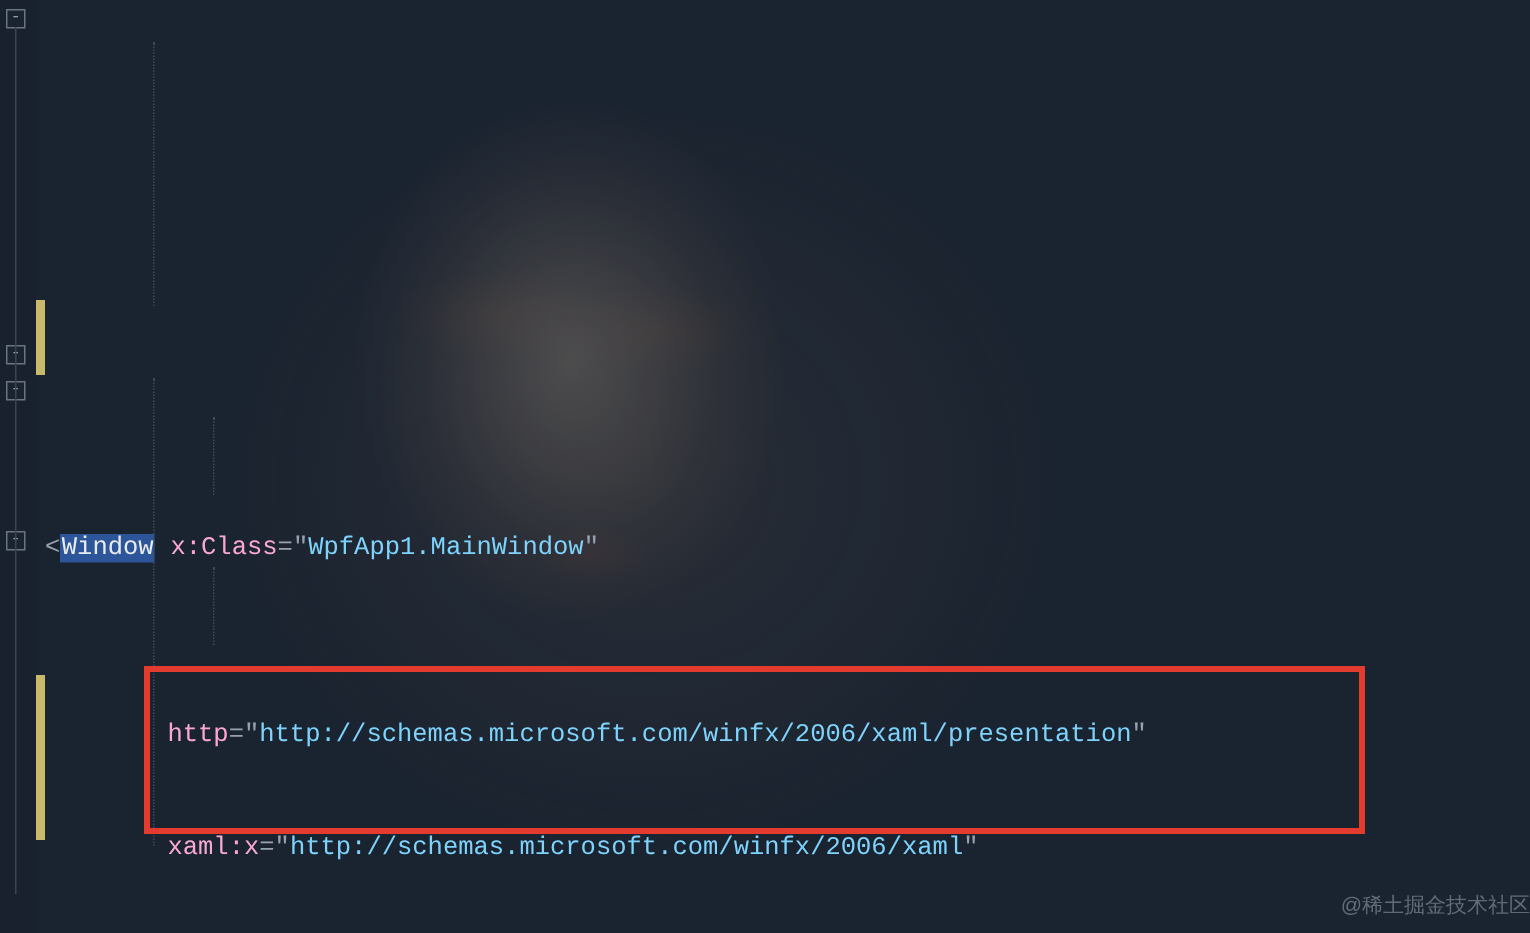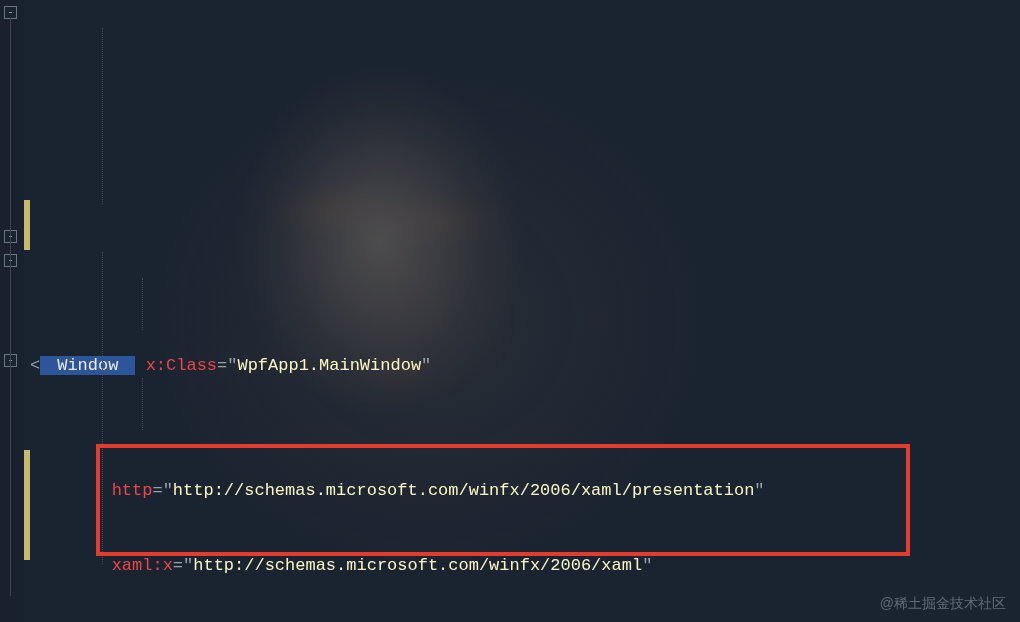--- a/index.html
+++ b/index.html
@@ -66,42 +66,42 @@
     white-space: pre;
   }
   .line { height: 25px; }
   .indent-guide {
     position: absolute;
     width: 0;
     border-left: 1px dotted #3e4a59;
   }
   
   .tag   { color: #5aaee0; }
-  .attr  { color: #ef4444; } 
-  .val   { color: #fef9c3; }
+  .attr  { color: #f9a8d4; } 
+  .val   { color: #7dd3fc; }
   .punct { color: #98a2af; }
-  .sel   { background: #2d5599; color: #e9ecef; padding: 0 17px; }
+  .sel   { background: #2d5599; color: #e9ecef; padding: 0 1px; }
 
   .red-box {
     position: absolute;
     border: 4px solid #e33b2e;
     pointer-events: none;
     z-index: 5;
   }
 
   .change-marker {
     position: absolute;
     left: 0;
     width: 6px;
     background: #c9b96a;
   }
 
   .watermark {
     position: absolute;
-    right: 14px;
+    right: 0;
     bottom: 6px;
     color: #6d7886;
     font-size: 14px;
     font-family: sans-serif;
     opacity: 0.85;
     pointer-events: none;
   }
 </style>
 </head>
 <body>

